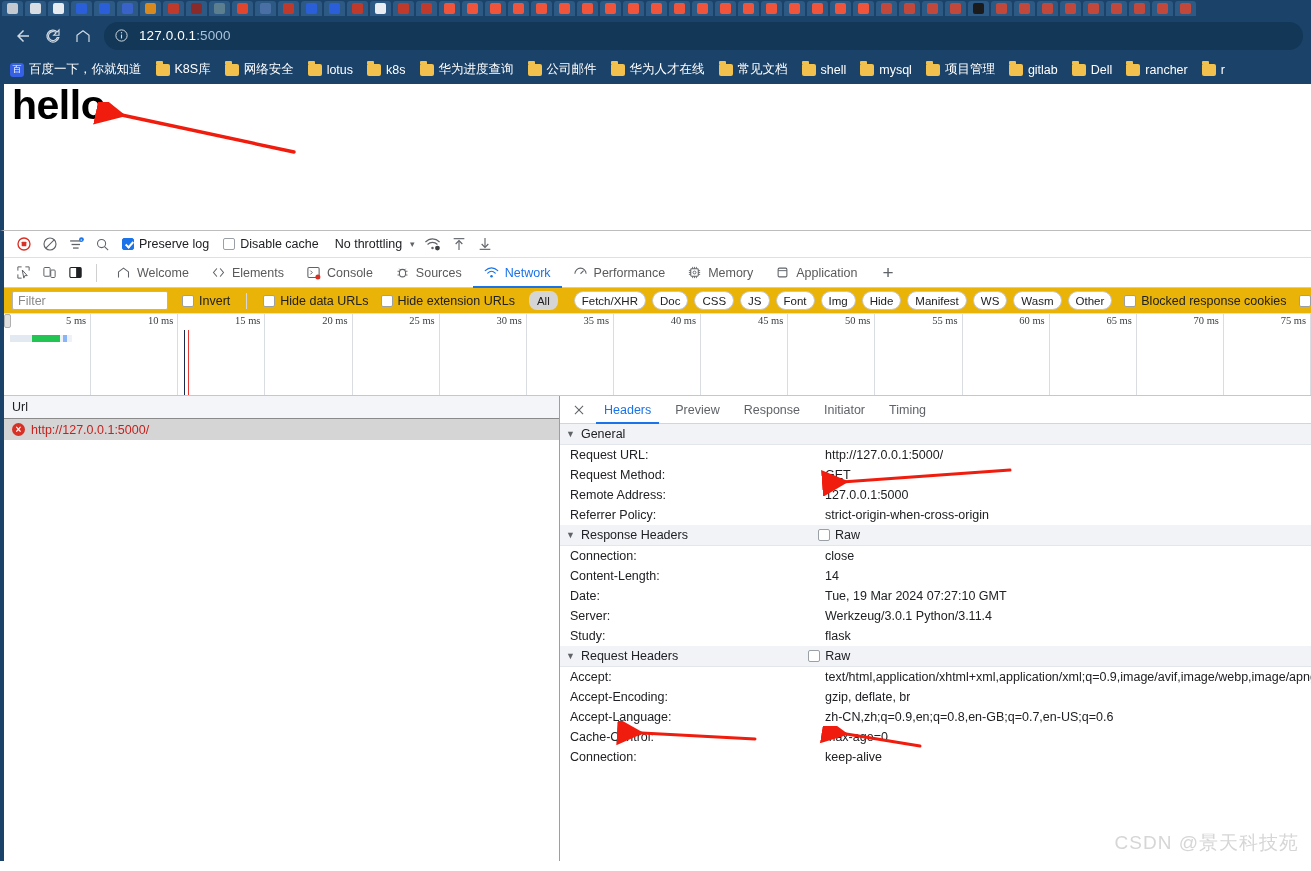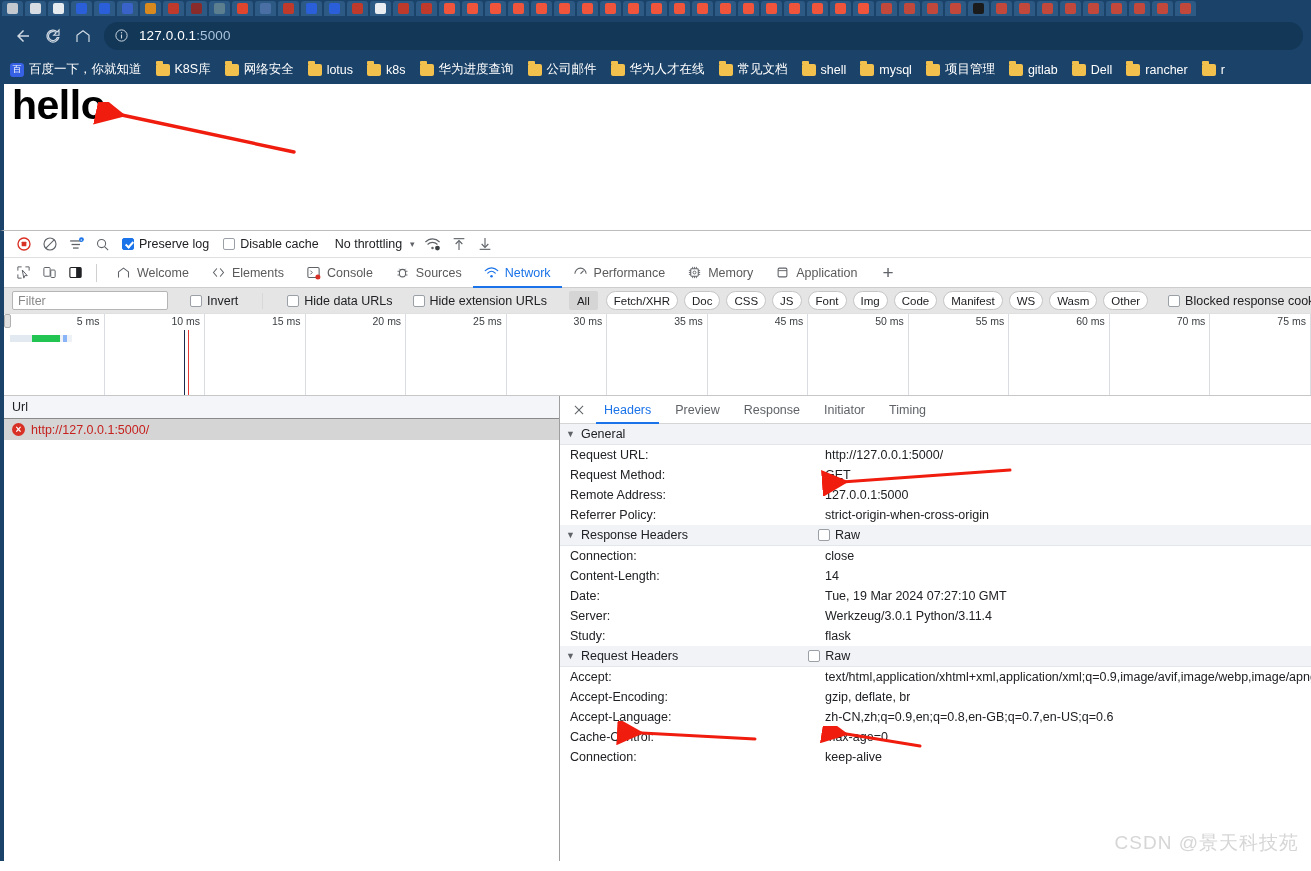--- a/index.html
+++ b/index.html
@@ -129,47 +129,47 @@
     width:3px; height:6px; border:solid #fff; border-width:0 2px 2px 0;
     transform:rotate(42deg);
   }
   .cb-lab { font-size:12.5px; color:#202124; }
   #throttle {
     display:flex; align-items:center; gap:8px; margin-left:4px;
     font-size:12.5px; color:#202124; padding:0 4px; flex:0 0 auto;
   }
 
   #dt-filterbar {
-    height:26px; display:flex; align-items:center; gap:8px;
-    padding-left:8px; border-bottom:1px solid #e0e0e0; background:#e5e5e5;
+    height:26px; display:flex; align-items:center; gap:0;
+    padding-left:8px; border-bottom:1px solid #e0e0e0; background:#eab308;
     overflow:hidden; white-space:nowrap;
   }
   #filterinput {
     width:156px; height:19px; border:1px solid #b5b5b5; border-radius:2px;
     font-size:12.5px; padding:0 5px; color:#202124; outline:none;
     font-family:"Liberation Sans", sans-serif; flex:0 0 auto;
   }
   #filterinput::placeholder { color:#8a8a8a; }
   .vsep { width:1px; height:16px; background:#d8d8d8; margin:0 10px; flex:0 0 auto; }
   .typechip {
     height:19px; padding:0 7px; border:1px solid #c6c6c6; border-radius:10px;
     display:flex; align-items:center; font-size:11.5px; color:#202124;
     margin-right:6px; flex:0 0 auto; background:#fff;
   }
-  .typechip.all { border:none; background:#d5d5d5; border-radius:2px; padding:0 8px; margin-right:8px; }
+  .typechip.all { border:none; background:#d5d5d5; border-radius:8px; padding:0 8px; margin-right:16px; }
 
   
   #overview { height:82px; position:relative; background:#fff; border-bottom:1px solid #c7c7c7; overflow:hidden; }
   #ov-ruler { position:absolute; inset:0; display:flex; }
   .ov-cell {
     flex:1; border-right:1px solid #d9dde2; position:relative;
   }
   .ov-lab {
     position:absolute; right:4px; top:1px; font-size:10.5px; color:#3c4043;
-    font-family:Liberation Sans, sans-serif;
+    font-family:Liberation Serif, serif;
   }
   #ov-grabber {
     position:absolute; left:0; top:0; width:7px; height:14px;
     background:#e0e0e0; border:1px solid #b0b0b0; border-radius:2px;
   }
   #ov-bar {
     position:absolute; left:6px; top:21px; height:7px; width:62px;
     background:#eef2f7; display:flex; align-items:center;
   }
   #ov-bar .seg-a { width:22px; height:7px; background:#e3e9f0; }
@@ -725,21 +725,21 @@
       <span class="cb-lab">Hide extension URLs</span>
     </div>
     <div id="typechips" style="display:flex;align-items:center;margin-left:8px;">
         <div class="typechip all">All</div>
         <div class="typechip">Fetch/XHR</div>
         <div class="typechip">Doc</div>
         <div class="typechip">CSS</div>
         <div class="typechip">JS</div>
         <div class="typechip">Font</div>
         <div class="typechip">Img</div>
-        <div class="typechip">Code</div>
+        <div class="typechip">Hide</div>
         <div class="typechip">Manifest</div>
         <div class="typechip">WS</div>
         <div class="typechip">Wasm</div>
         <div class="typechip">Other</div>
       </div>
     <div class="cb-wrap">
       <span class="cbox"></span>
       <span class="cb-lab">Blocked response cookies</span>
     </div>
     <div class="cb-wrap">
@@ -765,30 +765,36 @@
         <div class="ov-cell">
           <span class="ov-lab">25 ms</span>
         </div>
         <div class="ov-cell">
           <span class="ov-lab">30 ms</span>
         </div>
         <div class="ov-cell">
           <span class="ov-lab">35 ms</span>
         </div>
         <div class="ov-cell">
+          <span class="ov-lab">40 ms</span>
+        </div>
+        <div class="ov-cell">
           <span class="ov-lab">45 ms</span>
         </div>
         <div class="ov-cell">
           <span class="ov-lab">50 ms</span>
         </div>
         <div class="ov-cell">
           <span class="ov-lab">55 ms</span>
         </div>
         <div class="ov-cell">
           <span class="ov-lab">60 ms</span>
+        </div>
+        <div class="ov-cell">
+          <span class="ov-lab">65 ms</span>
         </div>
         <div class="ov-cell">
           <span class="ov-lab">70 ms</span>
         </div>
         <div class="ov-cell">
           <span class="ov-lab">75 ms</span>
         </div>
       </div>
     <div id="ov-grabber"></div>
     <div id="ov-bar">

